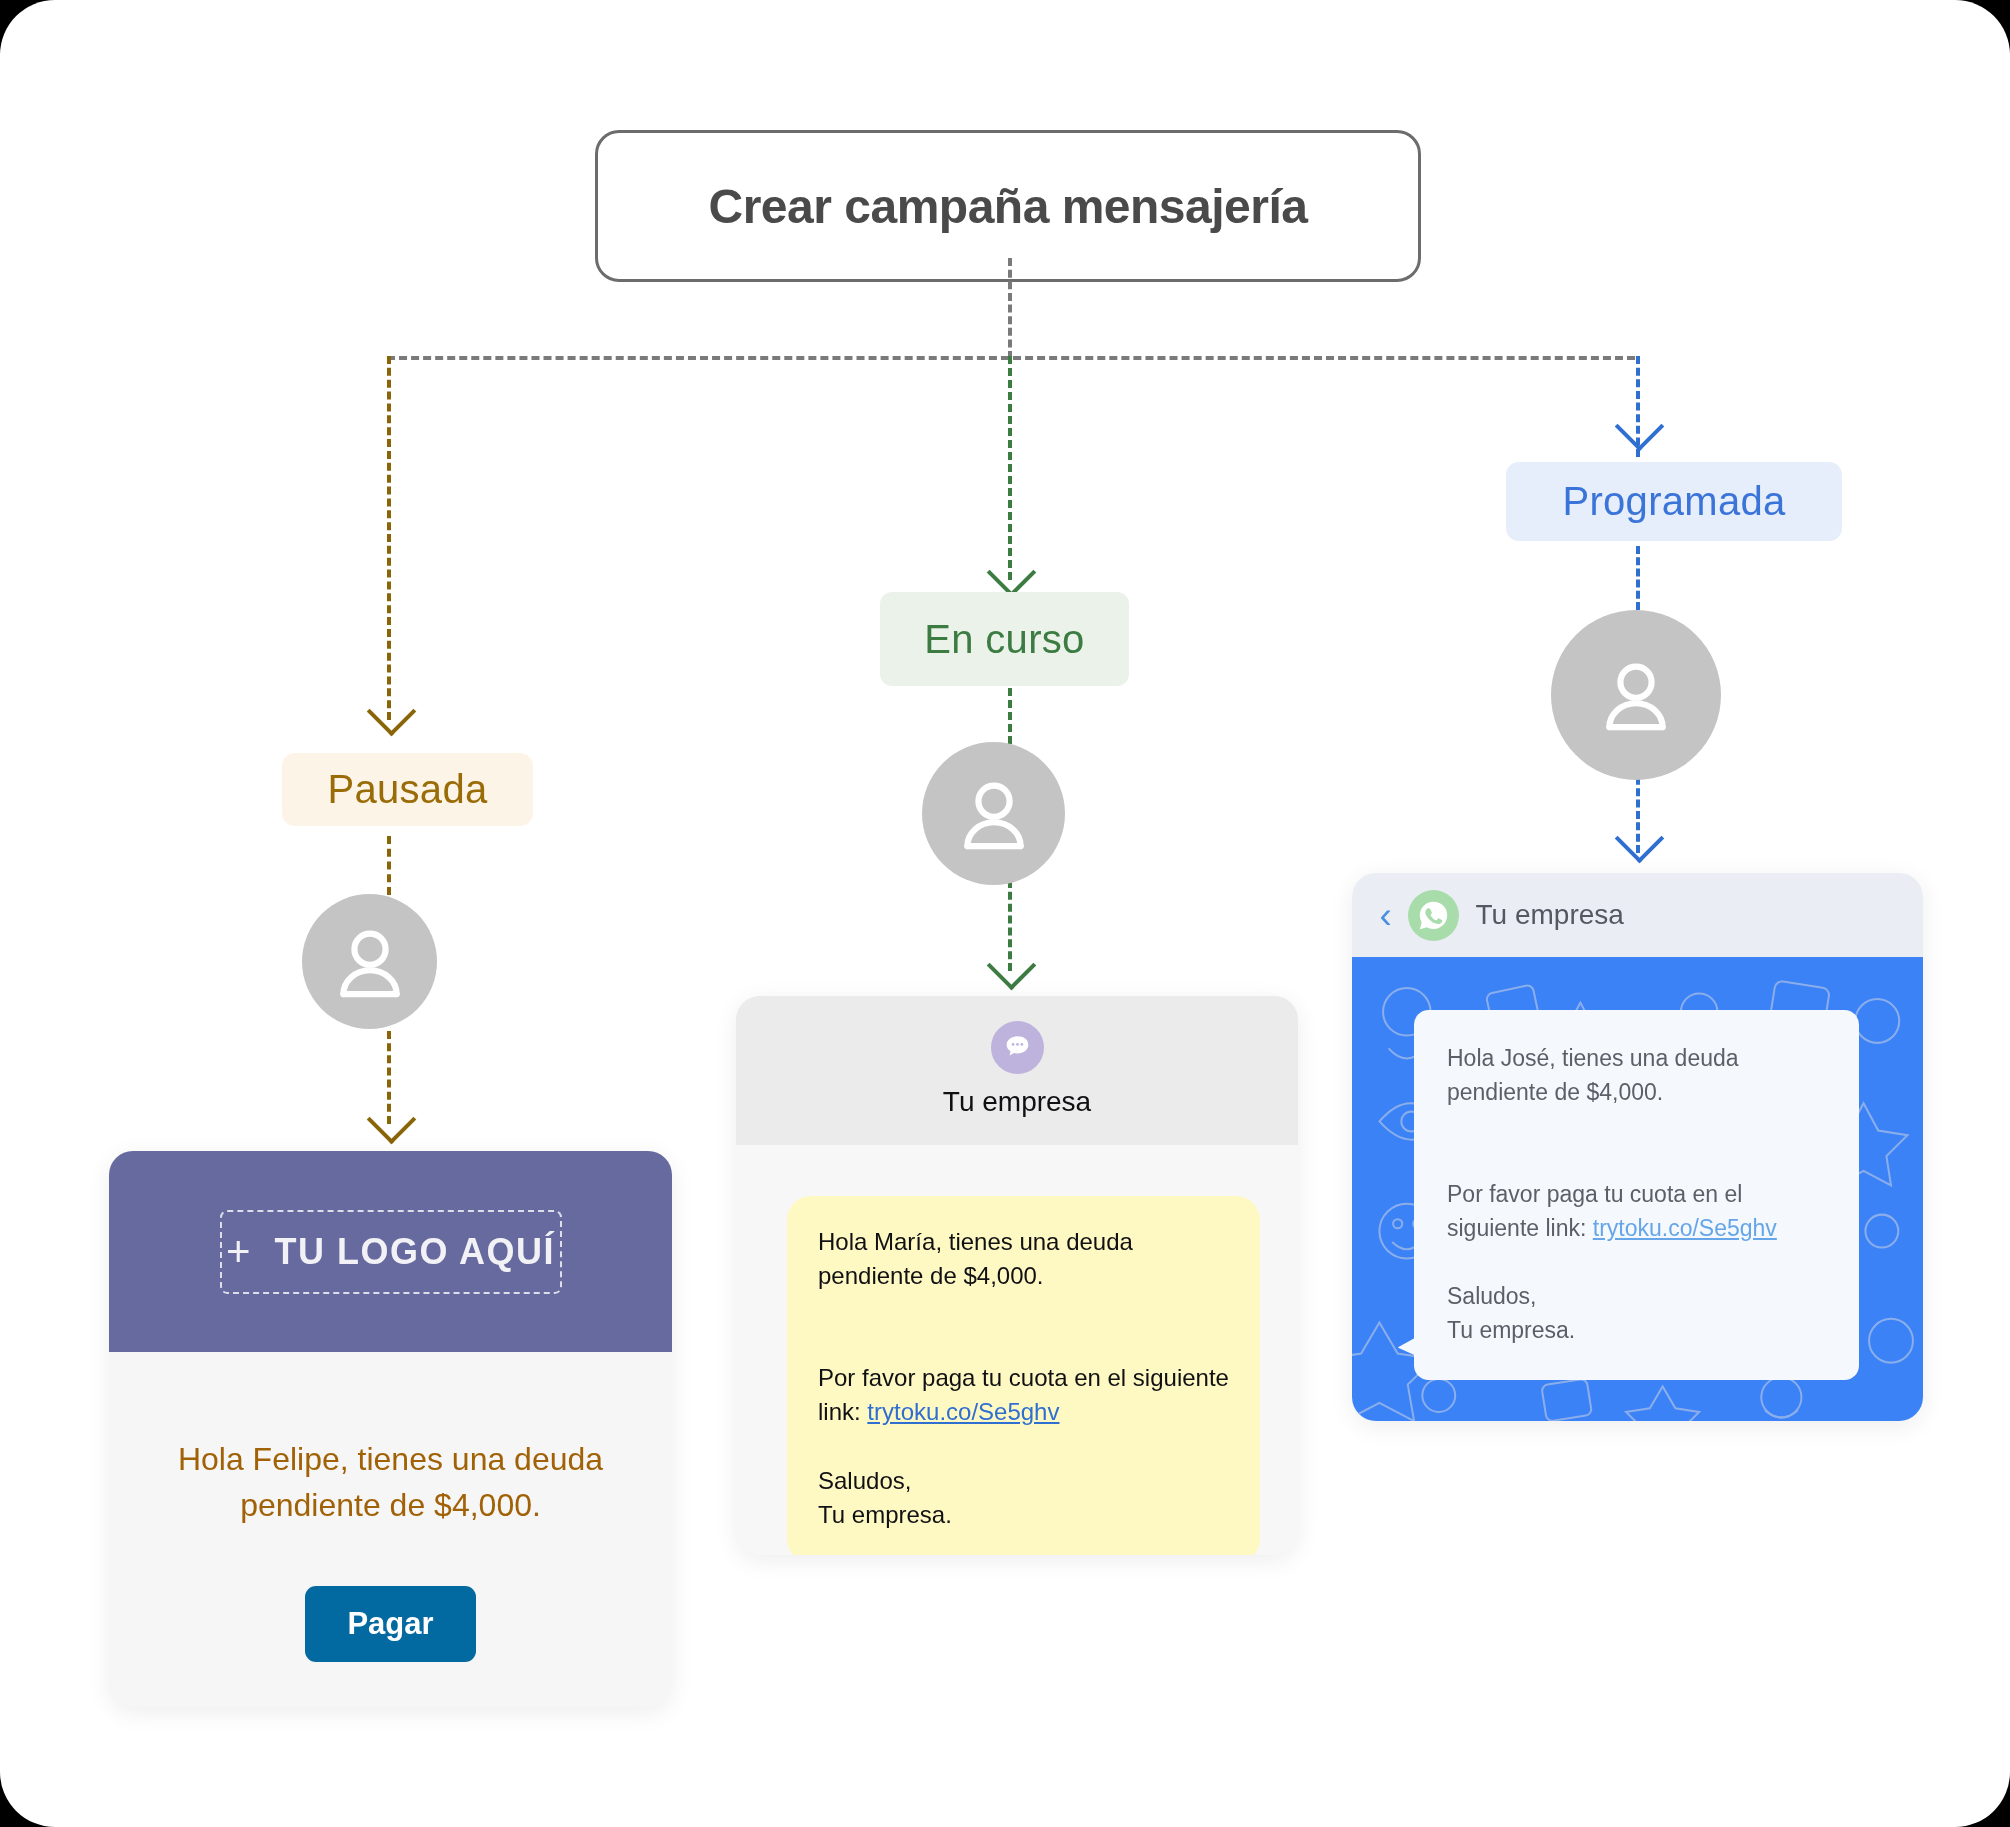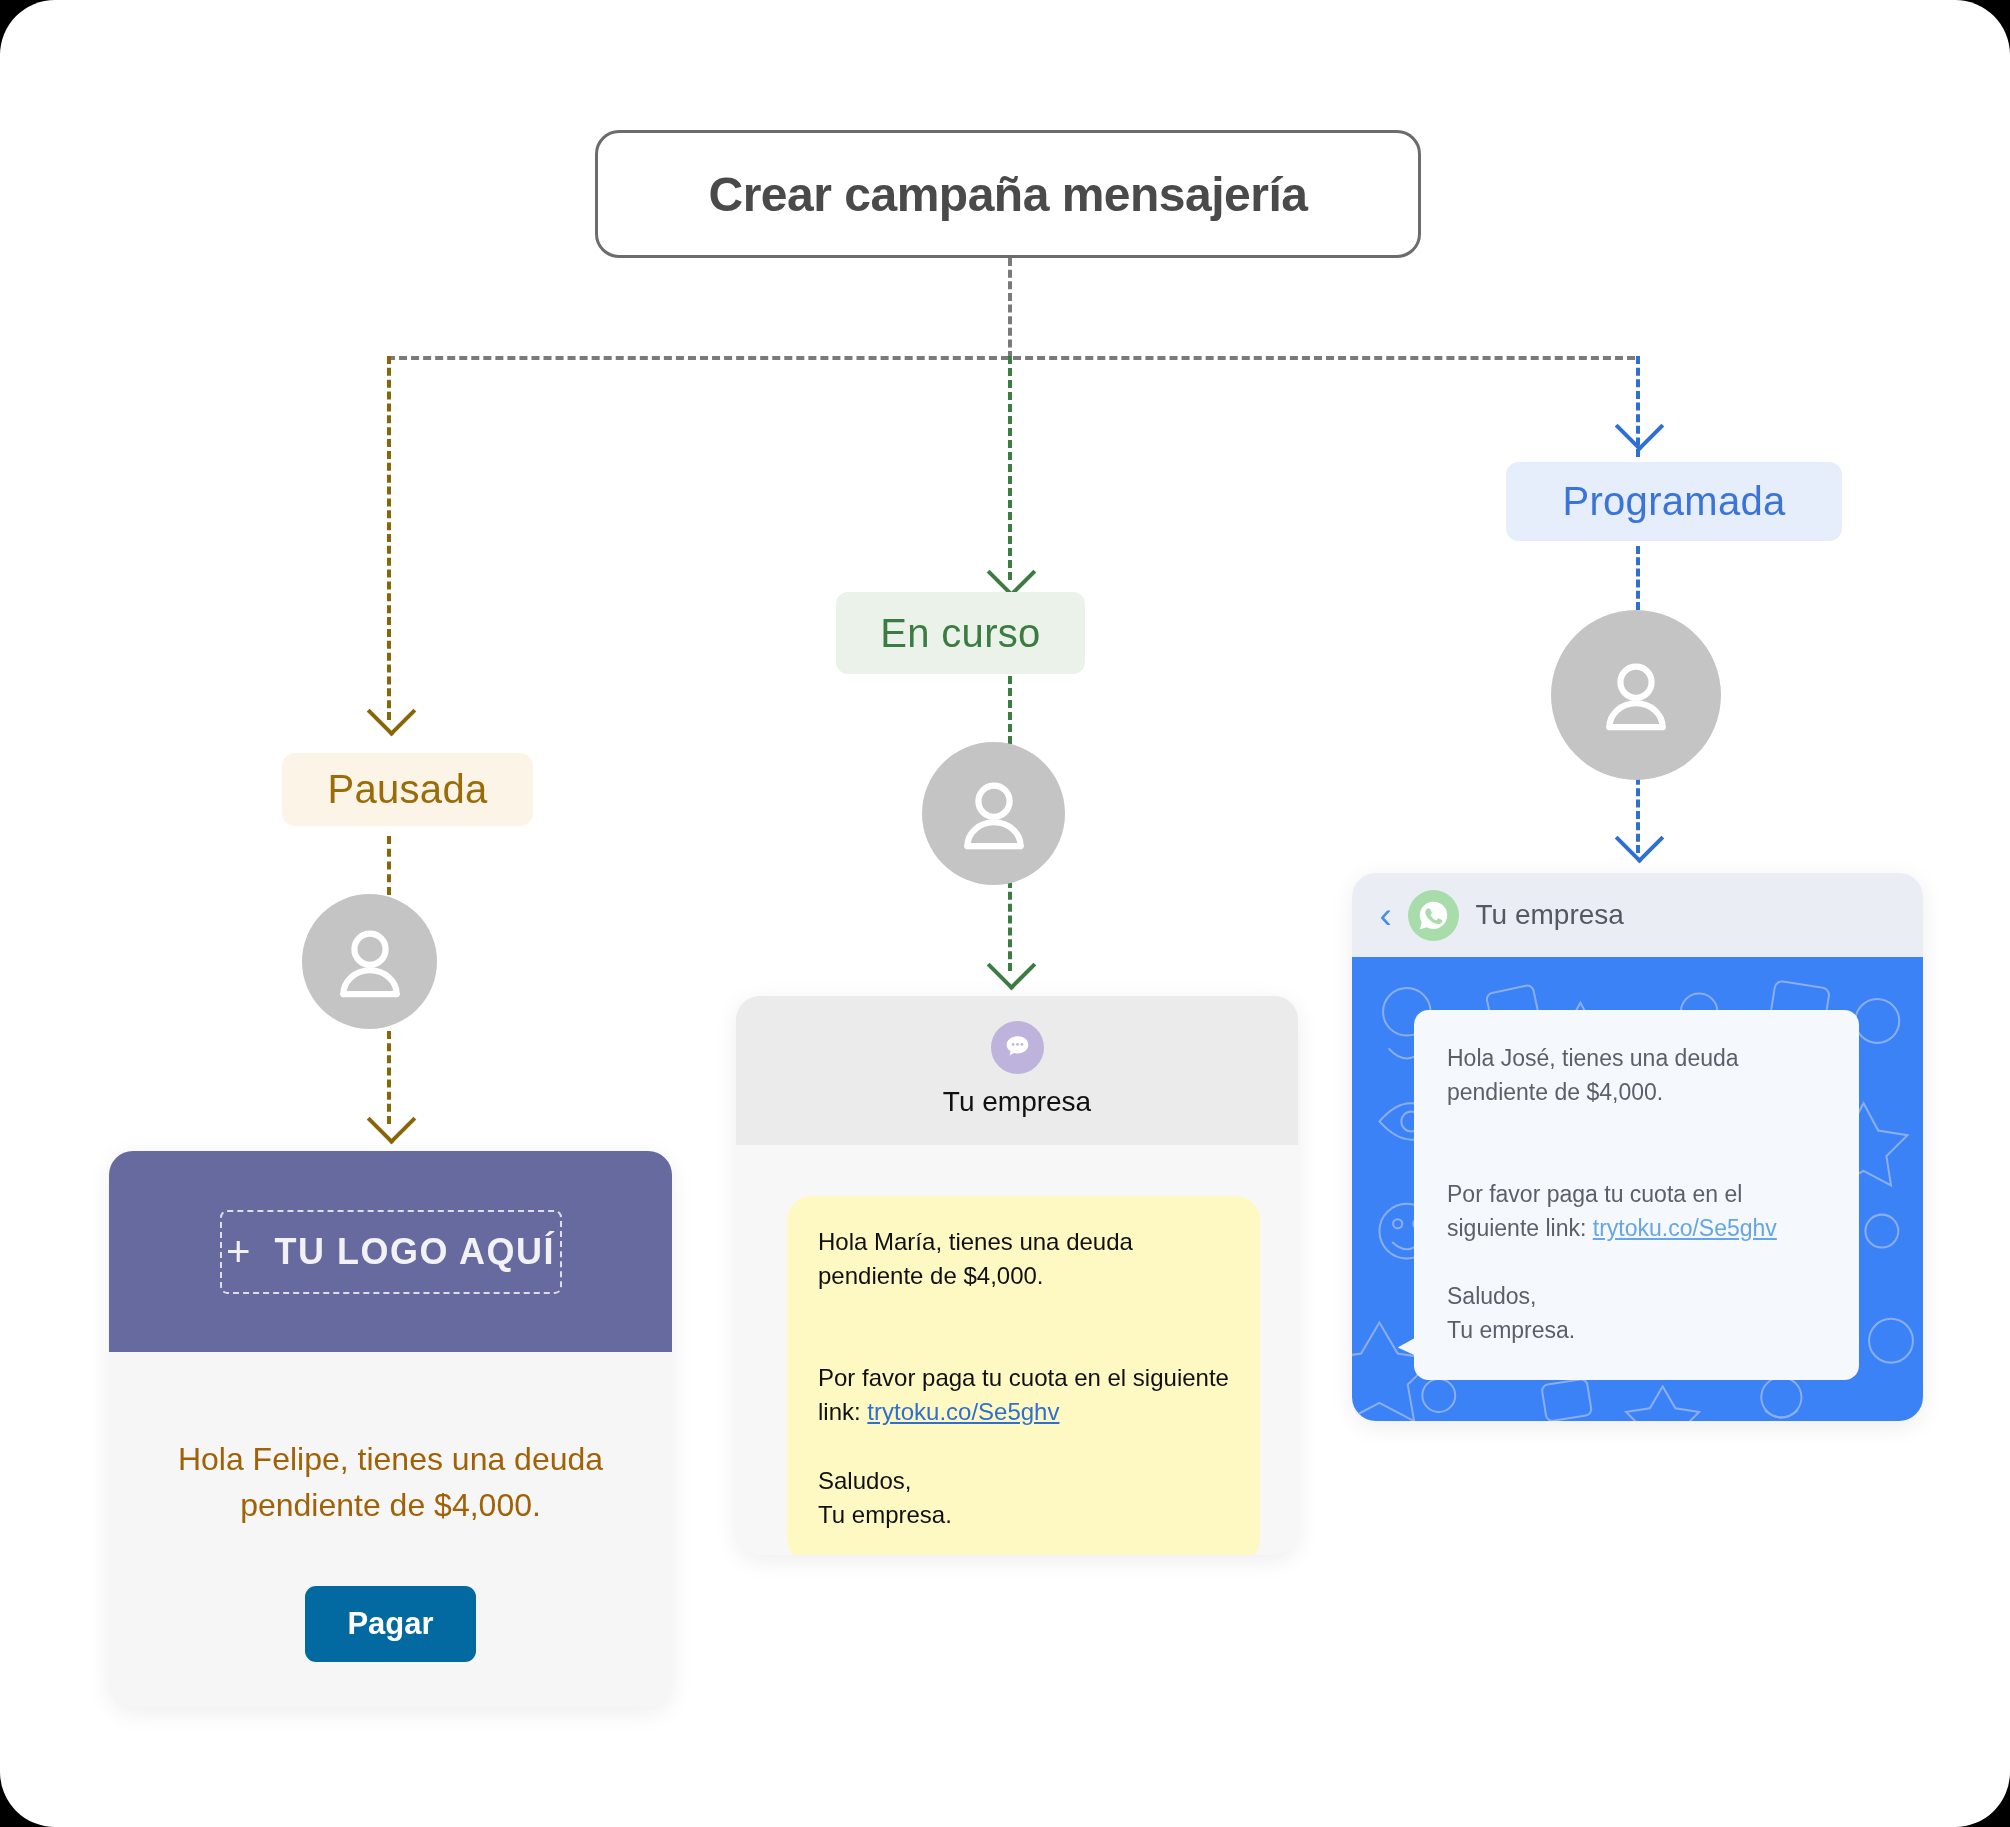--- a/index.html
+++ b/index.html
@@ -18,21 +18,21 @@
     border-radius: 55px;
     overflow: hidden;
   }
 
   
   .title-box {
     position: absolute;
     left: 595px;
     top: 130px;
     width: 826px;
-    height: 128px;
+    height: 152px;
     box-sizing: border-box;
     border: 3.7px solid #6c6c6c;
     border-radius: 24px;
     background: #ffffff;
     display: flex;
     align-items: center;
     justify-content: center;
   }
   .title-text {
     font-size: 48px;
@@ -298,21 +298,21 @@
   <div class="vline" style="left:1636px; top:356px; height:101px; border-left-color:#2e6fd0;"></div>
   <div class="arrow-head" style="left:1622px; top:409px; border-color:#2e6fd0;"></div>
   <div class="vline" style="left:1636px; top:546px; height:64px; border-left-color:#2e6fd0;"></div>
   <div class="vline" style="left:1636px; top:754px; height:99px; border-left-color:#2e6fd0;"></div>
   <div class="arrow-head" style="left:1622px; top:821px; border-color:#2e6fd0;"></div>
 
   <div class="badge badge-pausada" style="left:262px; top:753px; width:251px; height:73px;">
     <span>Pausada</span>
   </div>
 
-  <div class="badge badge-encurso" style="left:836px; top:592px; width:249px; height:82px;border-radius:12px;">
+  <div class="badge badge-encurso" style="left:880px; top:592px; width:249px; height:94px;border-radius:12px;">
     <span>En curso</span>
   </div>
 
   <div class="badge badge-program" style="left:1466px; top:462px; width:336px; height:79px;margin-left:40px;">
     <span>Programada</span>
   </div>
 
   <div class="avatar" style="left:302px; top:894px;">
     <svg viewBox="0 0 48 48">
       <circle cx="24" cy="17" r="8.5" fill="none" stroke="#ffffff" stroke-width="3.4"></circle>

